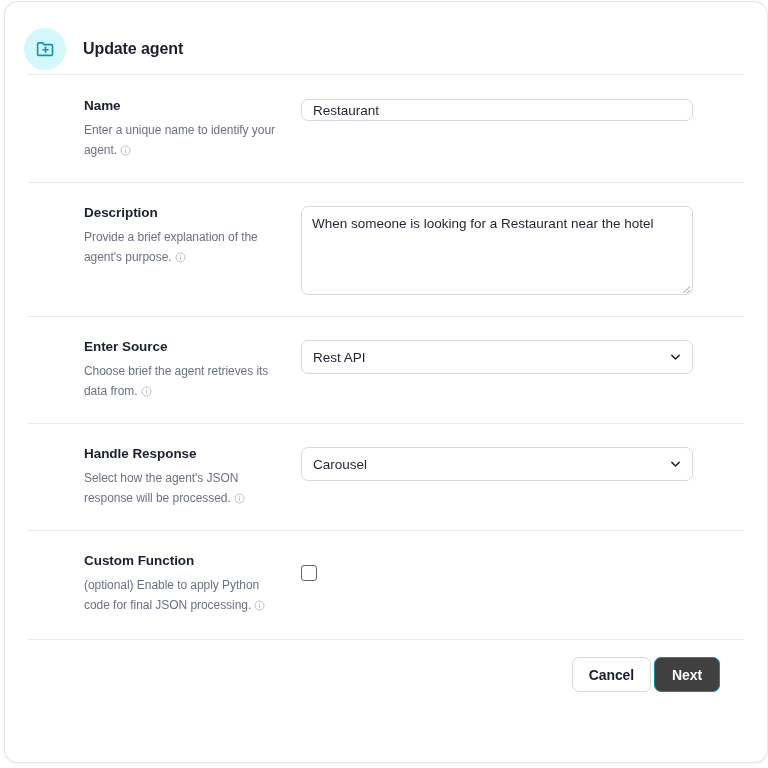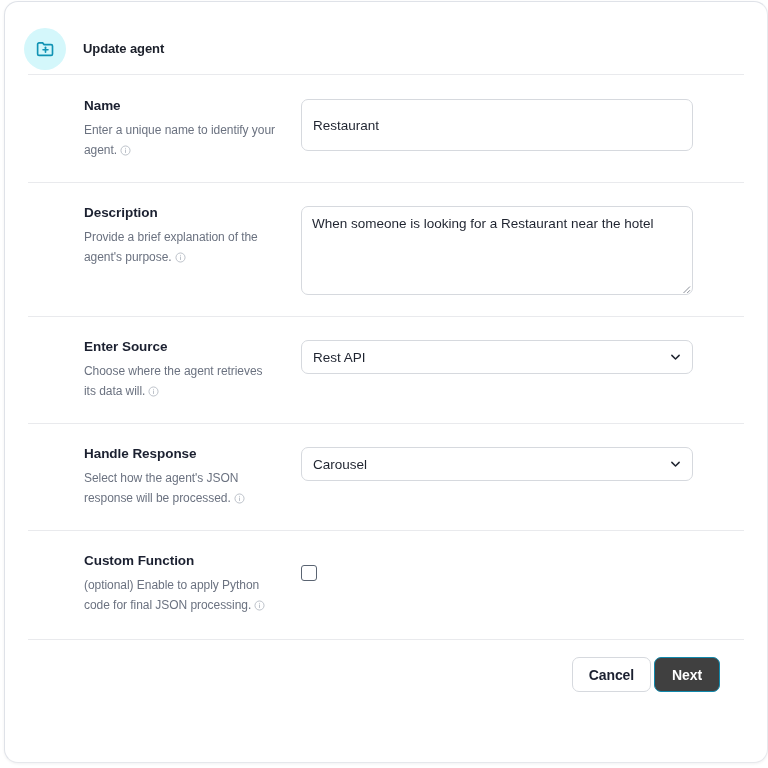--- a/index.html
+++ b/index.html
@@ -50,21 +50,21 @@
     height: 42px;
     min-width: 42px;
     border-radius: 50%;
     background: #d4f7fb;
     display: flex;
     align-items: center;
     justify-content: center;
   }
   .header-icon-wrap svg { display: block; }
   .modal-title {
-    font-size: 13px;
+    font-size: 16px;
     font-weight: bold;
     color: #1b1f2a;
     letter-spacing: -0.1px;
     line-height: 1;
   }
 
   
   .modal-body {
     padding: 0 23px 0 23px;
   }
@@ -115,21 +115,21 @@
   .info-icon svg { display: block; }
 
   .field-control {
     flex: 1;
     padding-top: 1px;
   }
 
   
   .text-input {
     width: 392px;
-    height: 52px;
+    height: 22px;
     border: 1px solid #d6d9de;
     border-radius: 7px;
     padding: 0 11px;
     font-family: "Liberation Sans", sans-serif;
     font-size: 13.5px;
     color: #1f2430;
     background: #ffffff;
     outline: none;
     display: block;
   }
@@ -286,21 +286,21 @@
             </span>
           </div>
         </div>
       </div>
 
       <div class="divider"></div>
 
       <div class="form-row row-datasource">
         <div class="field-labels">
           <div class="field-title">Enter Source</div>
-          <div class="field-help"><span>Choose where the agent retrieves its data will.</span><span class="info-icon"><svg width="11" height="11" viewBox="0 0 16 16" fill="none" stroke="#b5bac3" stroke-width="1.3">
+          <div class="field-help"><span>Choose brief the agent retrieves its data from.</span><span class="info-icon"><svg width="11" height="11" viewBox="0 0 16 16" fill="none" stroke="#b5bac3" stroke-width="1.3">
                   <circle cx="8" cy="8" r="6.6"></circle>
                   <line x1="8" y1="7.2" x2="8" y2="11" stroke-linecap="round"></line>
                   <circle cx="8" cy="4.8" r="0.75" fill="#b5bac3" stroke="none"></circle>
                 </svg></span></div>
         </div>
         <div class="field-control">
           <div class="select-wrap">
             <select class="select-input">
               <option>Rest API</option>
             </select>

